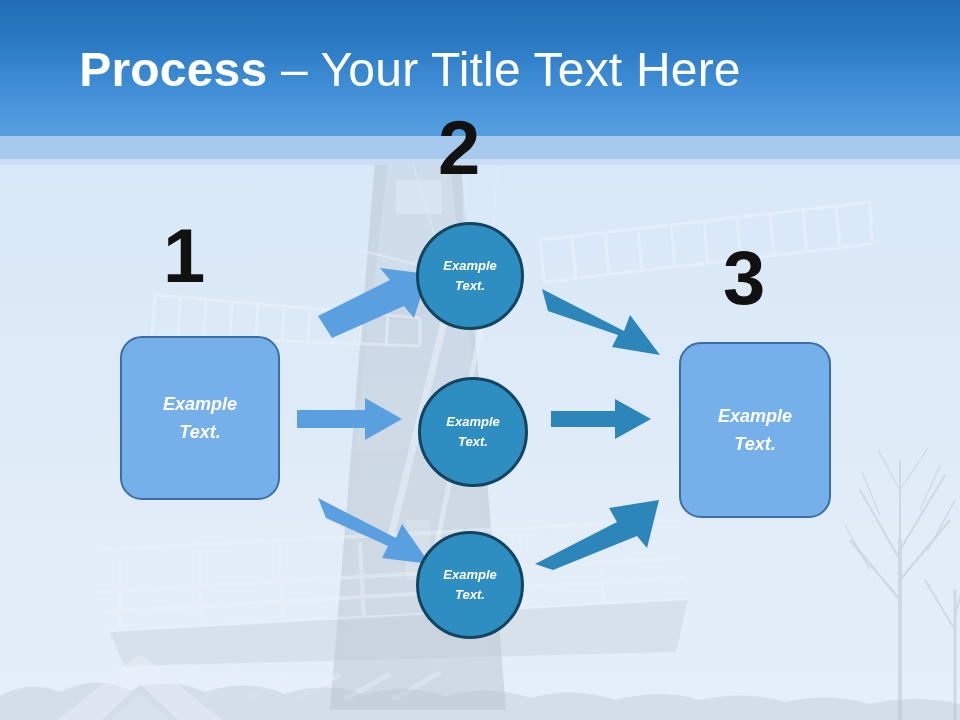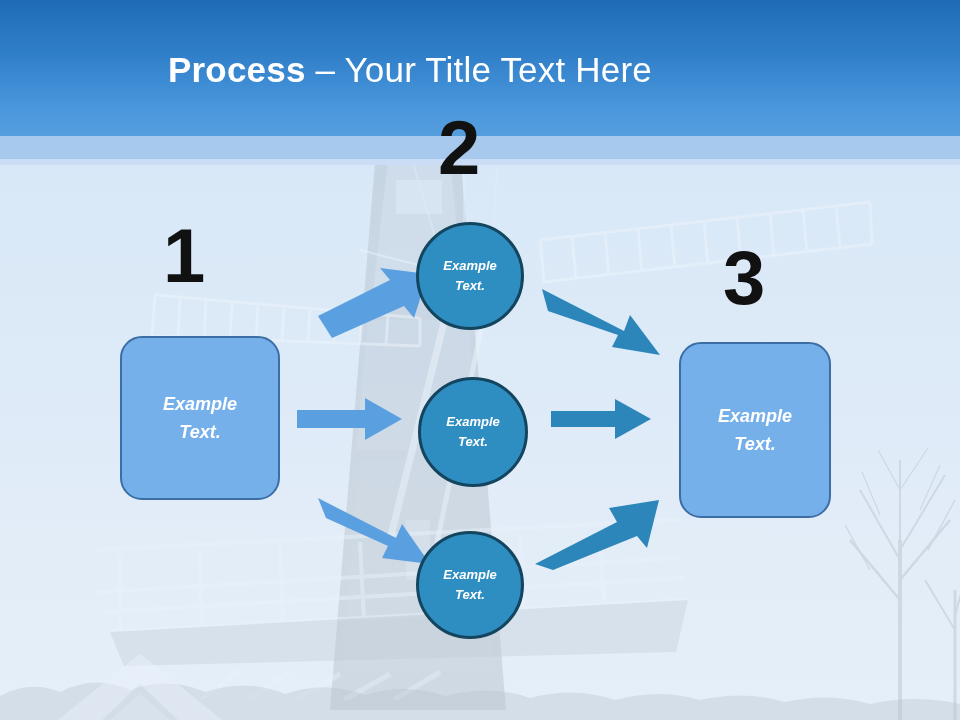--- a/index.html
+++ b/index.html
@@ -122,21 +122,21 @@
     height: 6px;
     background: #cbddf4;
   }
 
   .slide-title {
     position: absolute;
     left: 0; top: 48px;
     width: 820px;
     text-align: center;
     color: #ffffff;
-    font-size: 35px;
+    font-size: 48px;
     line-height: 44px;
     letter-spacing: 0.2px;
     white-space: nowrap;
   }
   .slide-title .t-bold { font-weight: bold; }
   .slide-title .t-light { font-weight: normal; }
 
   
   .step-num {
     position: absolute;

